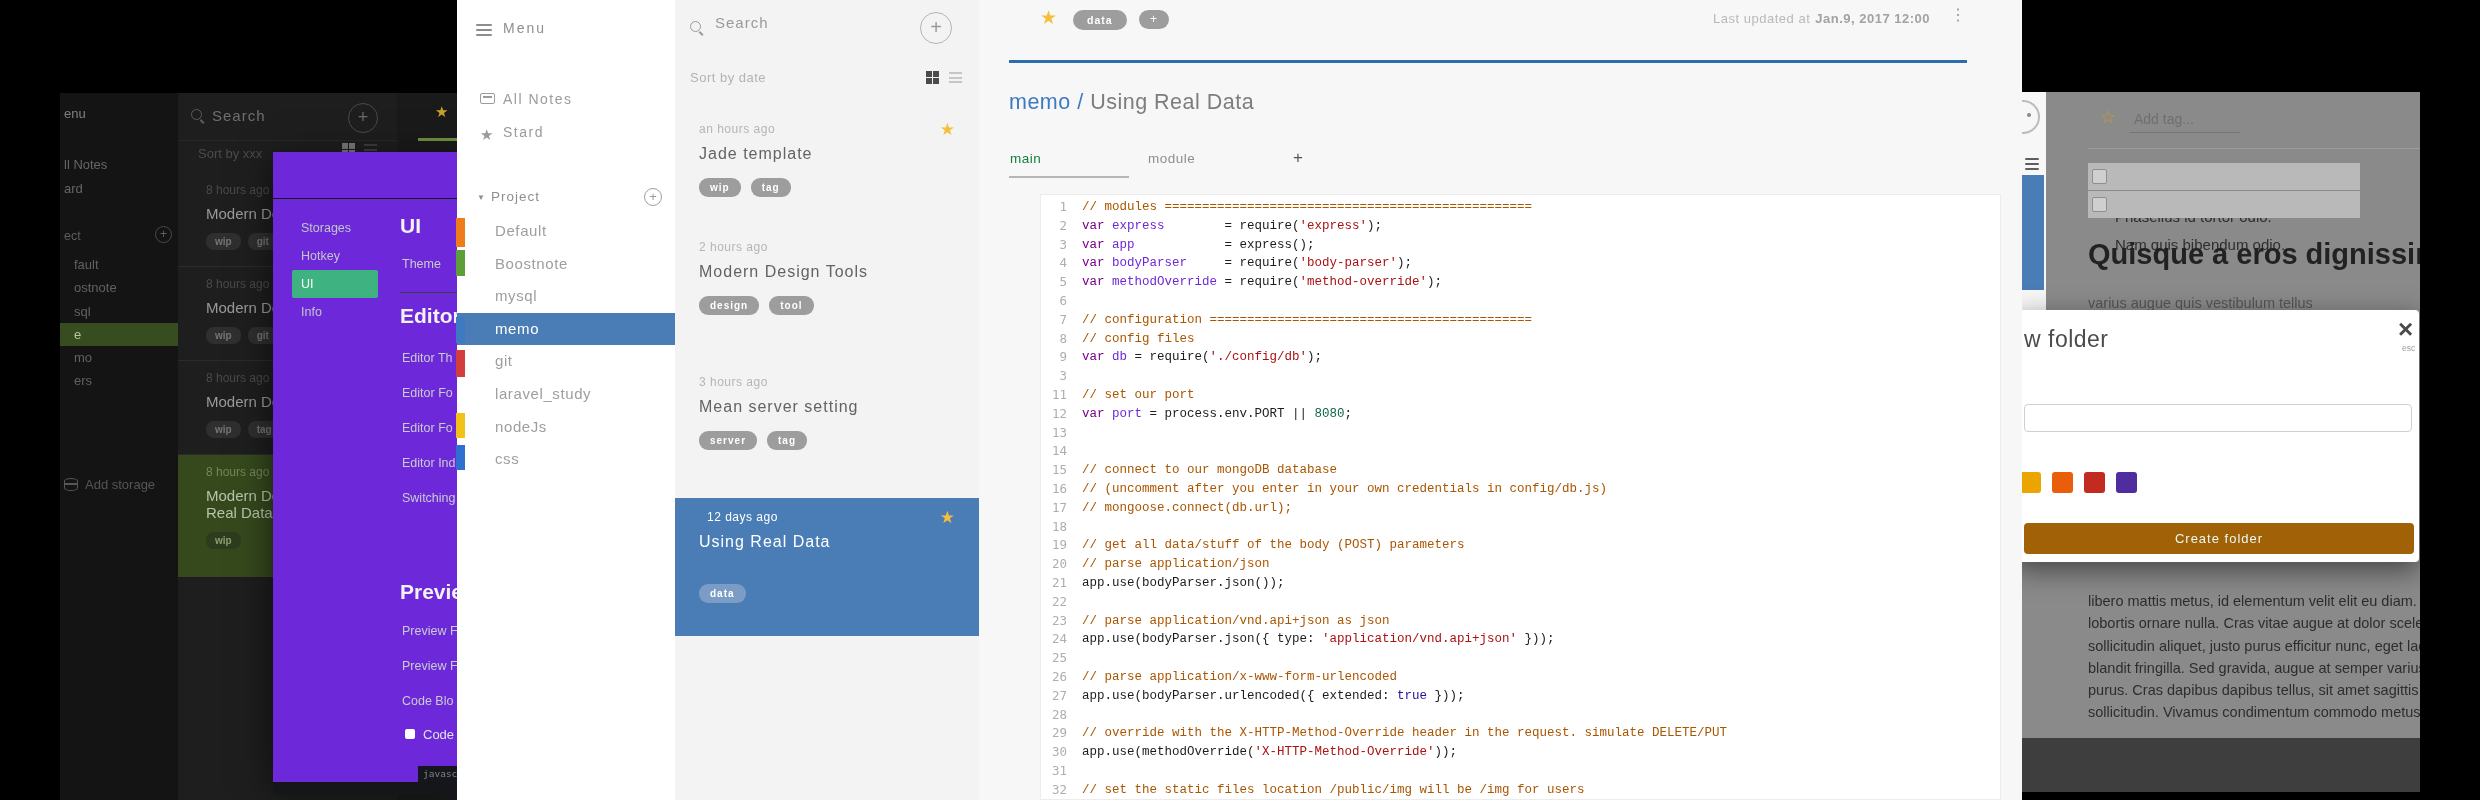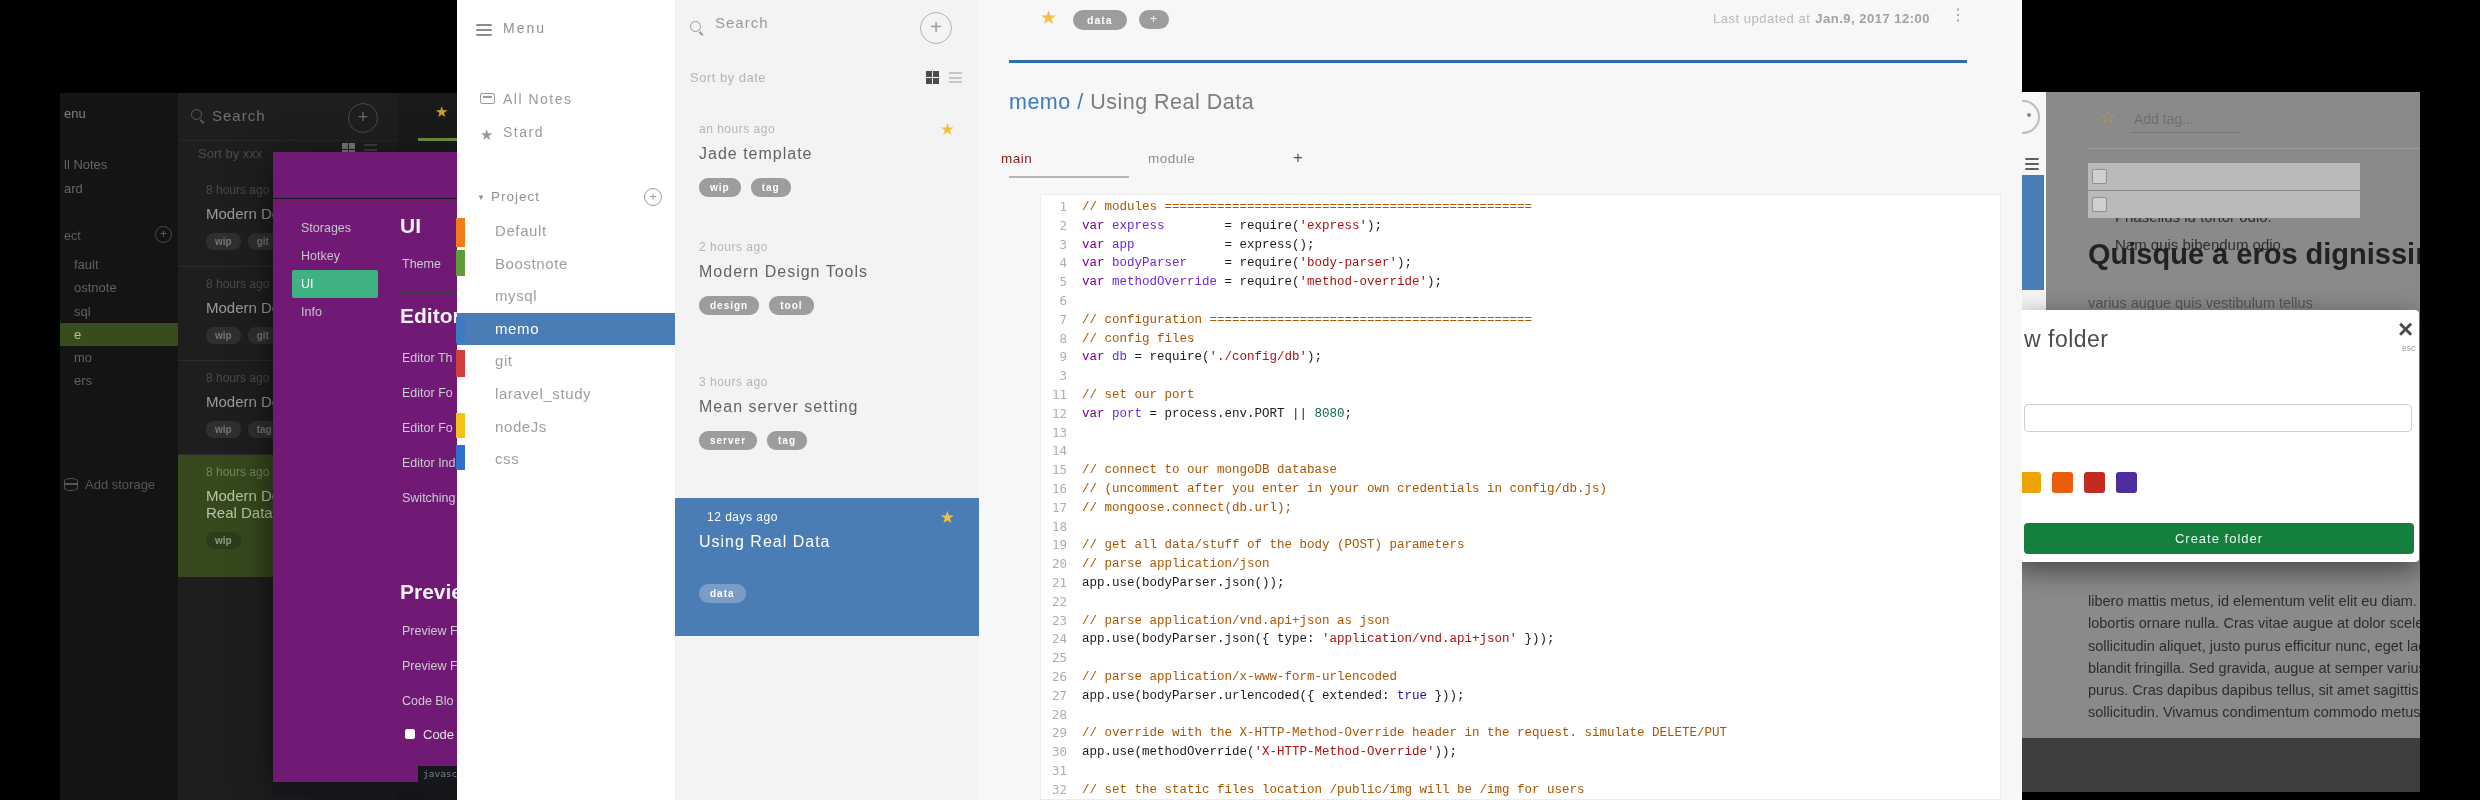--- a/index.html
+++ b/index.html
@@ -62,21 +62,21 @@
   .da-tag{background:#2f2f2f;color:#757575;font-size:10px;font-weight:bold;padding:3px 9px;border-radius:8px;}
   .da-card.sel{background:#35491d;border-bottom:none;padding-bottom:28px;}
   .da-card.sel .da-time{color:#76855a;}
   .da-card.sel .da-title{color:#b9c3a9;white-space:normal;width:100px;line-height:17px;}
   .da-card.sel .da-tag{background:#2c3c1c;color:#8e9e73;}
   .da-main{position:absolute;left:337px;top:0;width:60px;height:100%;background:#1a1a1a;}
   .da-star{position:absolute;left:38px;top:10px;font-size:15px;color:#c9a22e;}
   .da-line{position:absolute;left:21px;top:45px;width:39px;height:2.5px;background:#6f8f3f;}
 
   
-  #settings{left:273px;top:152px;width:184px;height:630px;background:#701a75;
+  #settings{left:273px;top:152px;width:184px;height:630px;background:#6d28d9;
      box-shadow:0 8px 34px rgba(0,0,0,.6);overflow:hidden;}
   .st-head{position:absolute;left:0;top:0;right:0;height:46px;border-bottom:1px solid #15181d;}
   .st-nav{position:absolute;left:19px;top:62px;width:86px;}
   .st-nav-item{height:28px;line-height:28px;padding-left:9px;font-size:12.5px;color:#c3c6ca;border-radius:2px;}
   .st-nav-item.sel{background:#3eb381;color:#fff;}
   .st-h1{position:absolute;left:127px;font-size:21px;color:#f2f2f2;font-weight:bold;white-space:nowrap;}
   .st-row{height:35px;line-height:16px;font-size:12.5px;color:#c9ccd1;white-space:nowrap;}
   .st-rows{position:absolute;left:129px;width:120px;}
   .st-div{position:absolute;left:127px;top:140px;width:80px;height:1px;background:#3a3f46;}
   .st-check{position:absolute;left:132px;top:577px;width:10px;height:10px;background:#fff;border-radius:2px;}
@@ -139,21 +139,21 @@
   .mn-tagrow{position:absolute;left:94px;top:10px;display:flex;gap:12px;}
   .mn-tag{background:#9d9d9d;color:#fff;font-size:10.5px;font-weight:bold;padding:4px 14px;border-radius:10px;letter-spacing:1px;}
   .mn-tagplus{background:#9d9d9d;color:#fff;width:30px;border-radius:10px;text-align:center;font-size:12px;line-height:19px;height:19px;}
   .mn-updated{position:absolute;right:92px;top:11px;font-size:13px;color:#b9b9b9;letter-spacing:.5px;}
   .mn-updated b{color:#a2a2a2;font-weight:bold;margin-left:5px;}
   .mn-dots{position:absolute;left:971px;top:5px;font-size:16px;color:#9a9a9a;}
   .mn-blueline{position:absolute;left:30px;top:60px;width:958px;height:2.5px;background:#2d6dad;}
   .mn-crumb{position:absolute;left:30px;top:90px;font-size:21.5px;letter-spacing:.5px;}
   .mn-crumb-folder{color:#3d7ac2;}
   .mn-crumb-note{color:#7d7d7d;}
-  .mn-tab1{position:absolute;left:22px;top:151px;font-size:13.5px;color:#7f1d1d;letter-spacing:.5px;}
+  .mn-tab1{position:absolute;left:31px;top:151px;font-size:13.5px;color:#15803d;letter-spacing:.5px;}
   .mn-tab1-line{position:absolute;left:30px;top:176px;width:120px;height:2px;background:#b5b5b5;}
   .mn-tab2{position:absolute;left:169px;top:151px;font-size:13.5px;color:#8e8e8e;letter-spacing:.5px;}
   .mn-tabplus{position:absolute;left:314px;top:148px;font-size:17px;color:#555;}
   .codebox{position:absolute;left:61px;top:194px;width:961px;height:606px;background:#fff;
      border:1px solid #ececec;box-sizing:border-box;overflow:hidden;padding-top:3px;}
   .cline{display:flex;line-height:18.8px;font-family:"DejaVu Sans Mono",monospace;font-size:12.5px;}
   .lnum{width:26px;text-align:right;color:#aeaeae;flex:none;}
   .ltxt{margin-left:15px;white-space:pre;color:#1c1c1c;font-family:Liberation Mono, monospace;}
   .tok[data-tok="com"]{color:#aa5500;}
   .tok[data-tok="kw"]{color:#770088;}
@@ -188,21 +188,21 @@
   .modal{position:absolute;left:-8px;top:310px;width:405px;height:252px;background:#fff;border-radius:4px;
      box-shadow:0 8px 28px rgba(0,0,0,.5);}
   .md-title{position:absolute;left:10px;top:16px;font-size:23px;color:#4c4c4c;letter-spacing:.5px;}
   .md-close{position:absolute;left:384px;top:4px;font-size:26px;color:#4a4a4a;font-weight:bold;}
   .md-esc{position:absolute;left:388px;top:33px;font-size:8.5px;color:#9c9c9c;}
   .md-input{position:absolute;left:10px;top:94px;width:388px;height:28px;border:1px solid #cfcfcf;border-radius:4px;
      background:#fff;outline:none;box-sizing:border-box;}
   .md-swatches{position:absolute;left:6px;top:162px;display:flex;gap:11px;}
   .md-swatch{width:21px;height:21px;border-radius:3px;}
   .md-btn{position:absolute;left:10px;top:213px;width:390px;height:31px;border:none;border-radius:4px;
-     background:#15803d;color:#eafaf2;font-size:13px;letter-spacing:1px;font-family:inherit;}
+     background:#a16207;color:#eafaf2;font-size:13px;letter-spacing:1px;font-family:inherit;}
 </style>
 </head>
 <body>
 
 <div id="dark-app" class="abs">
   <div class="da-side">
     <div class="da-menu">enu</div>
     <div class="da-nav">
 
         <div class="da-nav-item">ll Notes</div>

